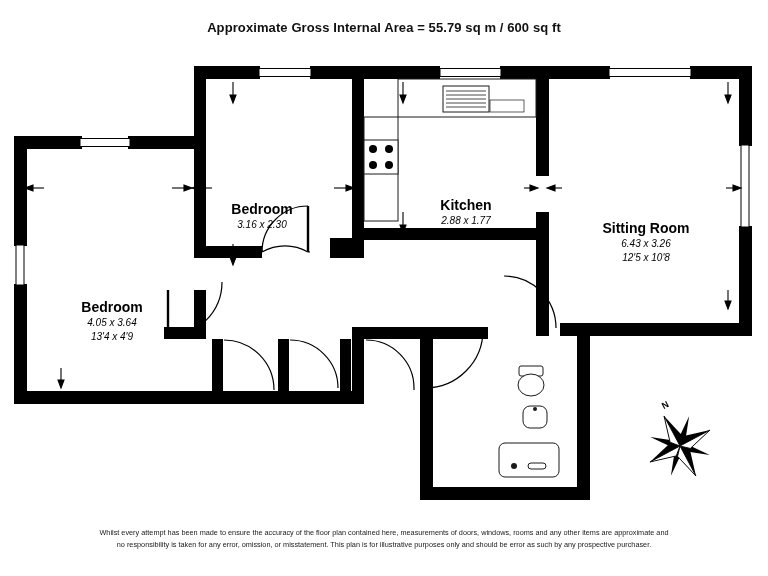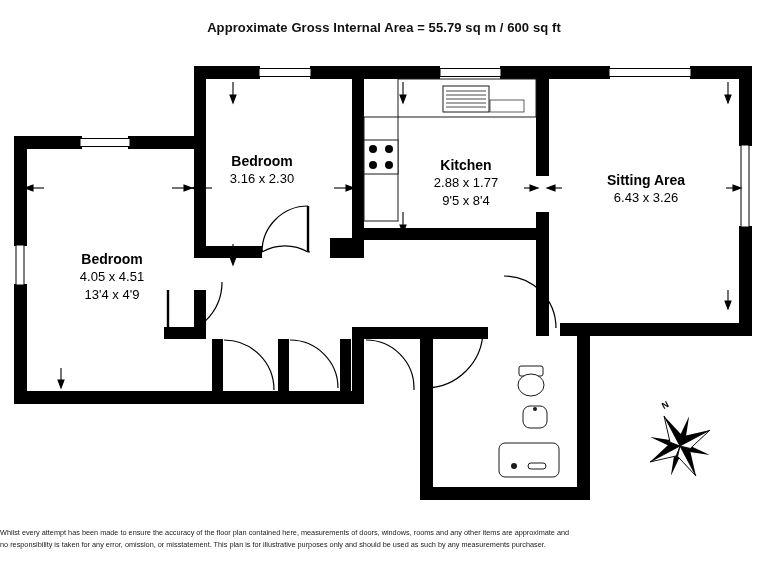--- a/index.html
+++ b/index.html
@@ -40,30 +40,33 @@
     text-align: center;
     line-height: 1.32;
     font-size: 13.5px;
     color: #000;
     white-space: nowrap;
   }
   .room-label .name {
     font-weight: bold;
     font-size: 14px;
     display: block;
+    margin-top: 48px;
   }
   .room-label .dim {
     display: block;
-    font-size: 13px;
+    font-size: 10px;
+    font-style: italic;
   }
   .disclaimer {
     position: absolute;
     left: 0;
     top: 527px;
     width: 768px;
+    text-align: center;
     font-size: 7.3px;
     line-height: 1.62;
     color: #1a1a1a;
   }
   .compass {
     position: absolute;
     left: 638px;
     top: 402px;
     width: 84px;
     height: 84px;
@@ -260,34 +263,35 @@
         <polygon points="192,188 184,185 184,191"></polygon>
       </g>
     </svg>
   </div>
 
   <div class="room-label" style="left:188px; top:152px; width:148px;">
     <span class="name">Bedroom</span>
     <span class="dim">3.16 x 2.30</span>
   </div>
 
-  <div class="room-label" style="left:392px; top:156px; width:148px;">
+  <div class="room-label" style="left:392px; top:148px; width:148px;">
     <span class="name">Kitchen</span>
     <span class="dim">2.88 x 1.77</span>
     <span class="dim">9'5 x 8'4</span>
   </div>
 
   <div class="room-label" style="left:568px; top:171px; width:156px;">
-    <span class="name">Sitting Area</span>
+    <span class="name">Sitting Room</span>
     <span class="dim">6.43 x 3.26</span>
+    <span class="dim">12'5 x 10'8</span>
   </div>
 
   <div class="room-label" style="left:38px; top:250px; width:148px;">
     <span class="name">Bedroom</span>
-    <span class="dim">4.05 x 4.51</span>
+    <span class="dim">4.05 x 3.64</span>
     <span class="dim">13'4 x 4'9</span>
   </div>
 
   <div class="compass">
     <span class="compass-n">N</span>
     <svg width="84" height="84" viewBox="0 0 84 84">
       <g transform="translate(42,44) rotate(-28)">
 
         <polygon points="0,-34 7,-8 0,0 -7,-8" fill="#000"></polygon>
         <polygon points="0,34 7,8 0,0 -7,8" fill="#000"></polygon>
@@ -300,16 +304,16 @@
         <polygon points="0,-34 -7,-8 0,0" fill="#fff" stroke="#000" stroke-width="0.8"></polygon>
         <polygon points="0,34 -7,8 0,0" fill="#fff" stroke="#000" stroke-width="0.8"></polygon>
         <polygon points="-34,0 -8,7 0,0" fill="#fff" stroke="#000" stroke-width="0.8"></polygon>
         <polygon points="34,0 8,7 0,0" fill="#fff" stroke="#000" stroke-width="0.8"></polygon>
       </g>
     </svg>
   </div>
 
   <div class="disclaimer">
     <div>Whilst every attempt has been made to ensure the accuracy of the floor plan contained here, measurements of doors, windows, rooms and any other items are approximate and</div>
-    <div>no responsibility is taken for any error, omission, or misstatement. This plan is for illustrative purposes only and should be used as such by any measurements purchaser.</div>
+    <div>no responsibility is taken for any error, omission, or misstatement. This plan is for illustrative purposes only and should be error as such by any prospective purchaser.</div>
   </div>
 
 </div>
 
 </body></html>

